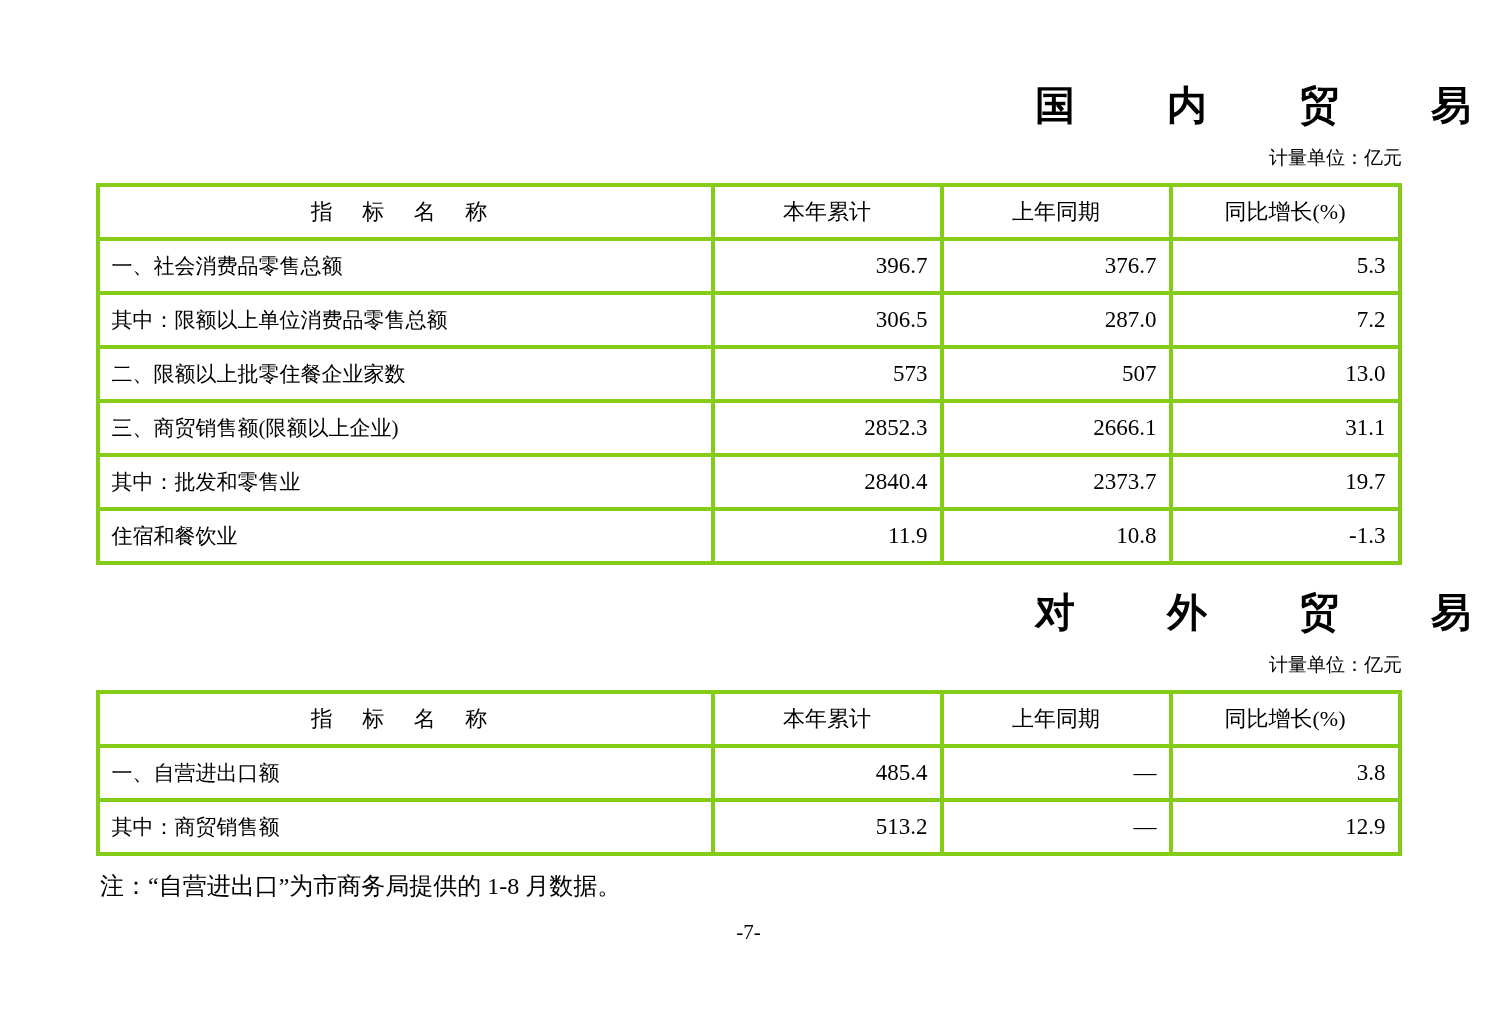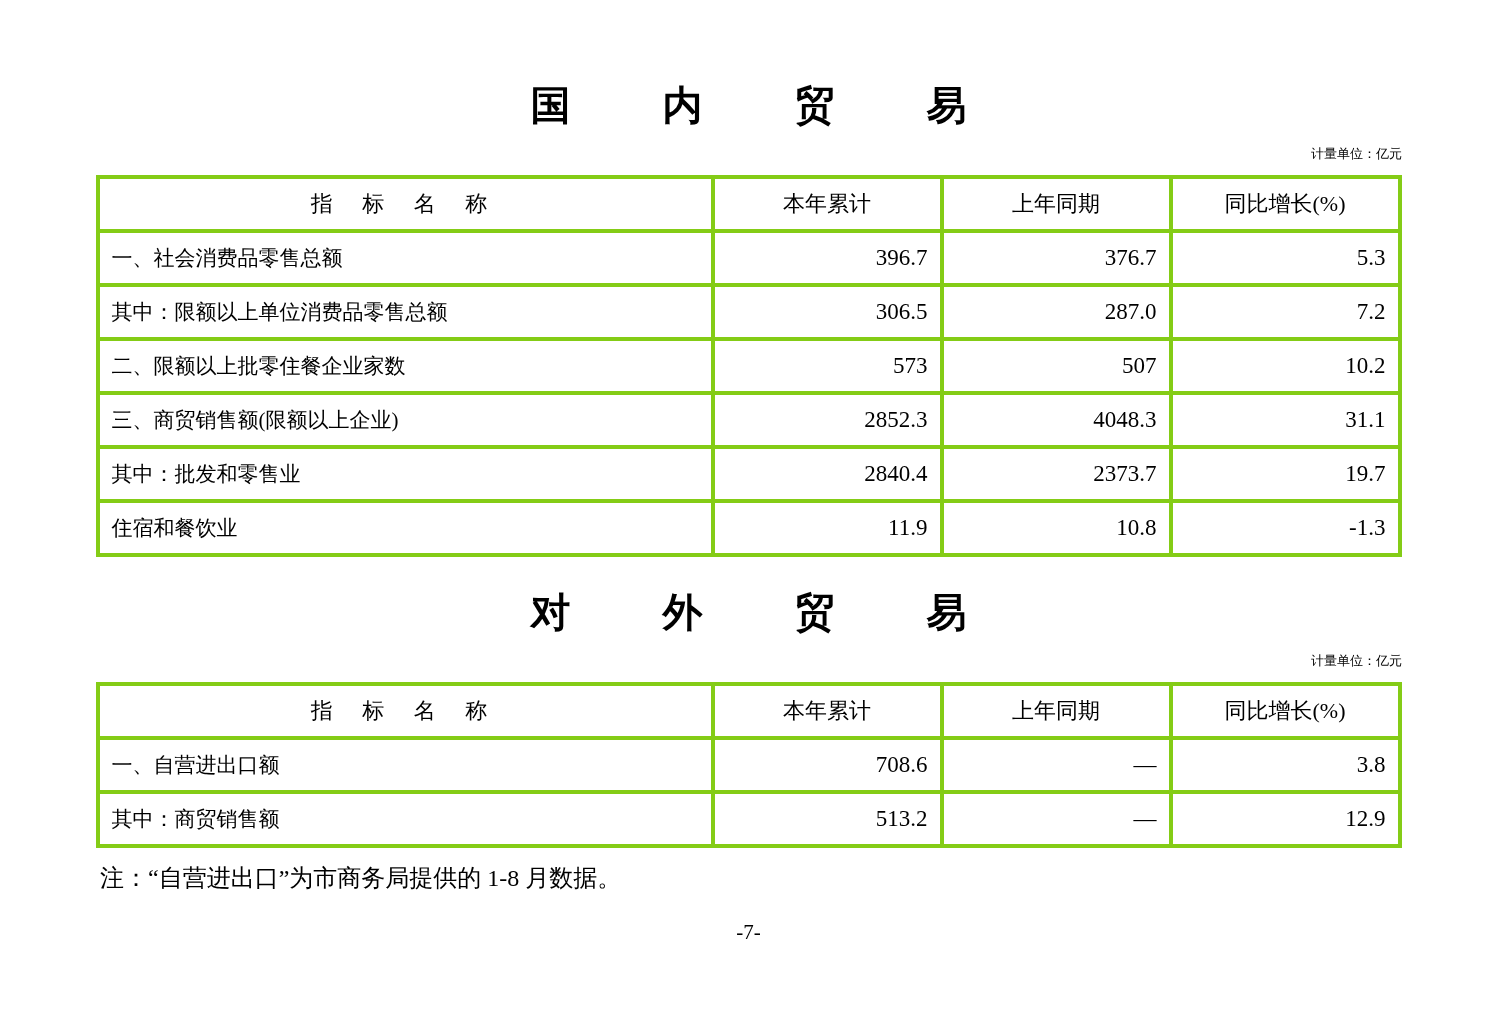--- a/index.html
+++ b/index.html
@@ -20,30 +20,30 @@
     height: 1024px;
     position: relative;
     box-sizing: border-box;
   }
   .section {
     position: absolute;
     left: 0;
     width: 1497px;
   }
   .doc-title {
-    text-align: center;
+    text-align: right;
     font-size: 40px;
     font-weight: bold;
     letter-spacing: 26px;
     font-family: "Liberation Serif", "DejaVu Serif", serif;
     padding-left: 26px;
   }
   .unit-line {
     text-align: right;
-    font-size: 13px;
+    font-size: 19px;
     padding-right: 95px;
     font-family: "Liberation Serif", "DejaVu Serif", serif;
     margin-top: 12px;
   }
   table.stat {
     border-collapse: collapse;
     margin: 0 auto;
     width: 1303px;
     table-layout: fixed;
     font-size: 21px;
@@ -137,26 +137,26 @@
         <tr>
           <td class="name lvl1">其中：限额以上单位消费品零售总额</td>
           <td class="num">306.5</td>
           <td class="num">287.0</td>
           <td class="num">7.2</td>
         </tr>
         <tr>
           <td class="name lvl0">二、限额以上批零住餐企业家数</td>
           <td class="num">573</td>
           <td class="num">507</td>
-          <td class="num">10.2</td>
+          <td class="num">13.0</td>
         </tr>
         <tr>
           <td class="name lvl0">三、商贸销售额(限额以上企业)</td>
           <td class="num">2852.3</td>
-          <td class="num">4048.3</td>
+          <td class="num">2666.1</td>
           <td class="num">31.1</td>
         </tr>
         <tr>
           <td class="name lvl1">其中：批发和零售业</td>
           <td class="num">2840.4</td>
           <td class="num">2373.7</td>
           <td class="num">19.7</td>
         </tr>
         <tr>
           <td class="name lvl2">住宿和餐饮业</td>
@@ -182,21 +182,21 @@
         <tr>
           <td class="hdr-name">指 标 名 称</td>
           <td>本年累计</td>
           <td>上年同期</td>
           <td>同比增长(%)</td>
         </tr>
       </thead>
       <tbody>
         <tr>
           <td class="name lvl0">一、自营进出口额</td>
-          <td class="num">708.6</td>
+          <td class="num">485.4</td>
           <td class="num dash">—</td>
           <td class="num">3.8</td>
         </tr>
         <tr>
           <td class="name lvl1">其中：商贸销售额</td>
           <td class="num">513.2</td>
           <td class="num dash">—</td>
           <td class="num">12.9</td>
         </tr>
       </tbody>

